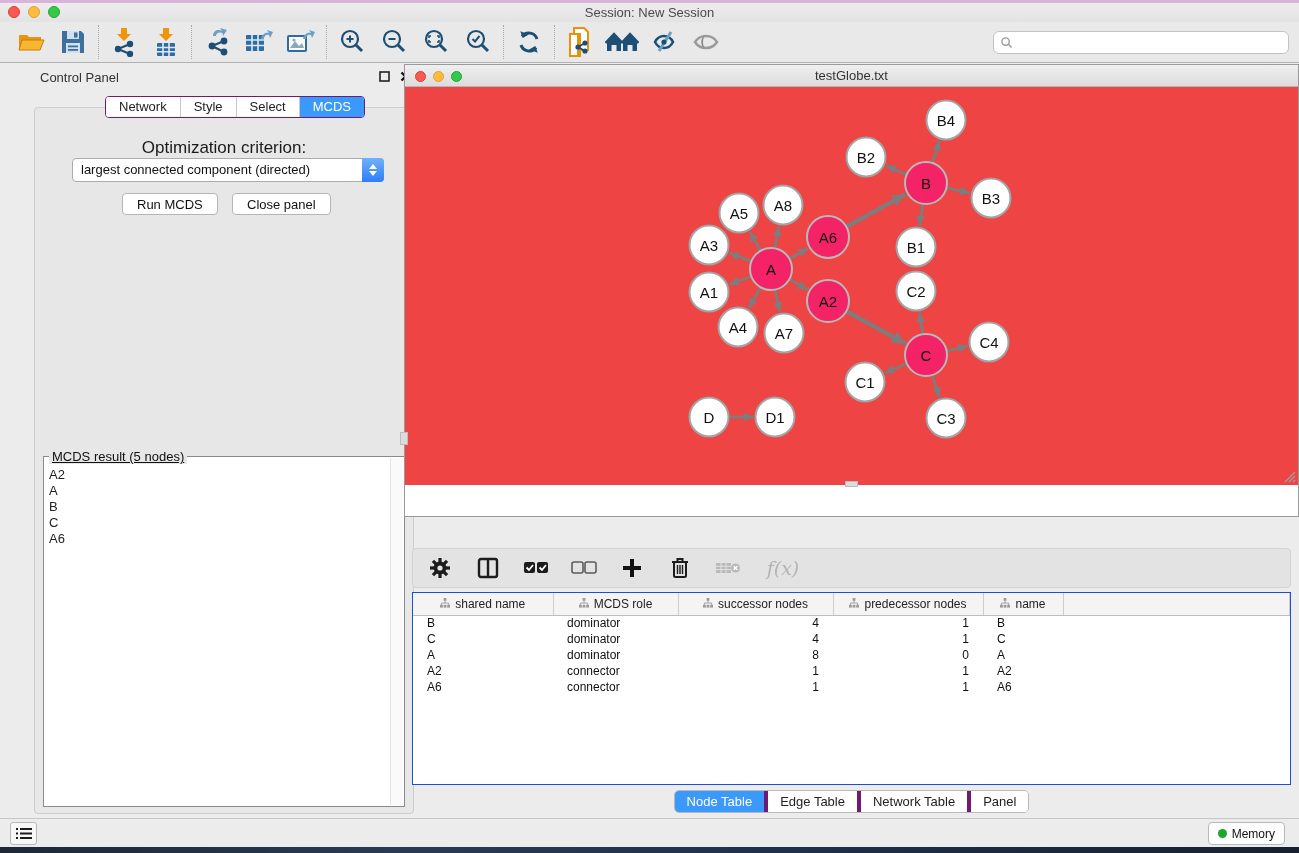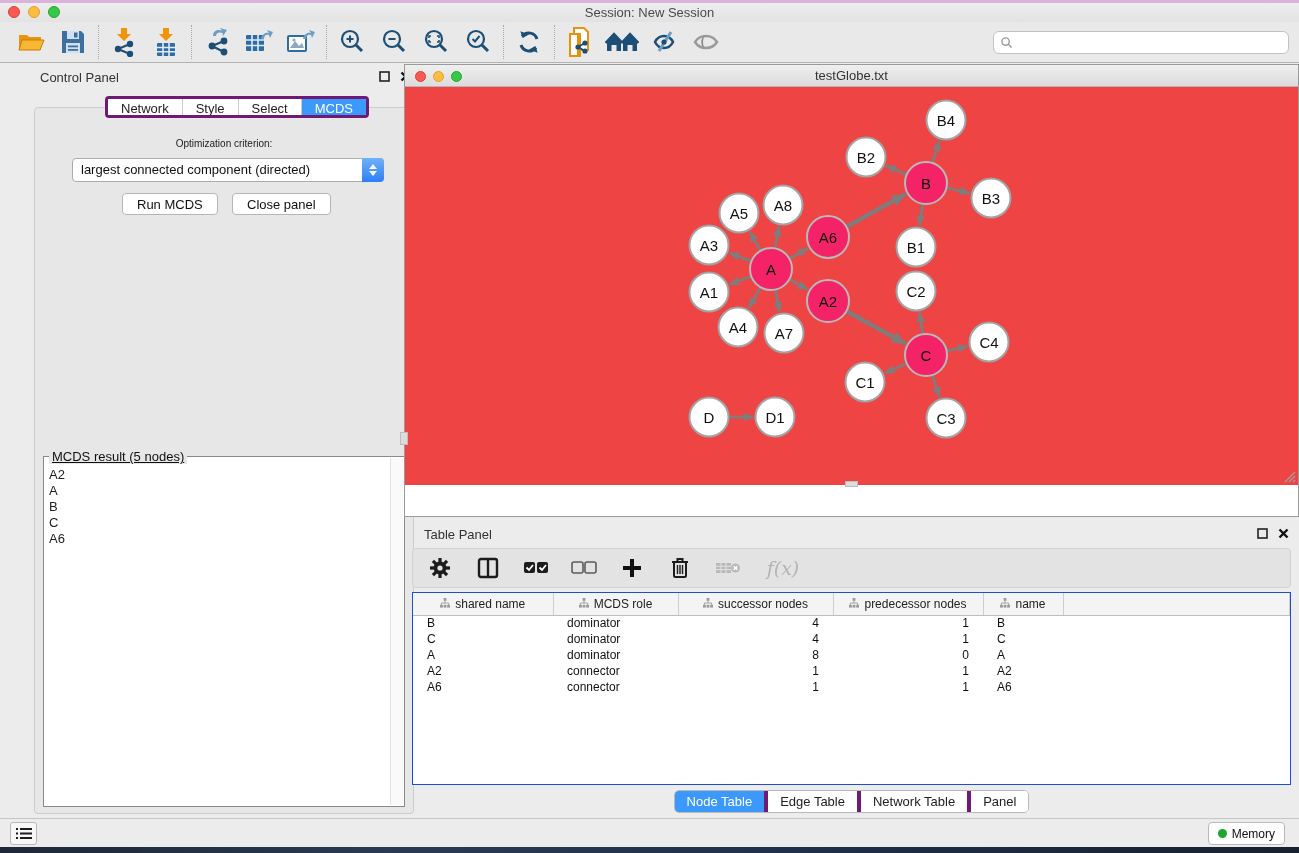--- a/index.html
+++ b/index.html
@@ -37,29 +37,29 @@
   
   .control-panel { position:absolute; left:0; top:63px; width:393px; height:755px;margin-left:28px; }
   .panel-head { position:relative; height:30px; font-size:13px; color:#333; line-height:30px; padding-left:12px; }
   .panel-ctls { position:absolute; right:10px; top:8px; display:flex; gap:10px; align-items:center; }
   .cp-body {
     position:absolute; left:6px; right:7px; top:44px; bottom:4px;
     background:#e7e7e7; border:1px solid #cdcdcd; border-radius:4px;
   }
   .tab-group {
     position:absolute; left:77px; top:33px; height:22px; display:flex;
-    background:#fff; border:3px solid #701a75; border-radius:4px; overflow:hidden; z-index:5;
+    background:#fff; border:1px solid #701a75; border-radius:4px; overflow:hidden; z-index:5;
   }
   .tab-group .tab {
     font-size:13px; line-height:20px; padding:0 13px; color:#222;
     border-right:1px solid #c9c9c9; background:#fff; cursor:default; white-space:nowrap;
   }
   .tab-group .tab:last-child { border-right:none; }
   .tab-group .tab.active { background:#3b99fc; color:#fff; }
-  .opt-label { position:absolute; left:0; right:0; top:30px; text-align:center; font-size:10px; color:#1b1b1b; }
+  .opt-label { position:absolute; left:0; right:0; top:30px; text-align:center; font-size:17px; color:#1b1b1b; }
   .dropdown {
     position:absolute; left:37px; top:50px; width:312px; height:24px;
     background:#fff; border:1px solid #acacac; border-radius:4px;
     font-size:13px; line-height:22px; padding-left:8px; color:#111;
   }
   .dropdown .dd-cap {
     position:absolute; right:-1px; top:-1px; width:22px; height:24px;
     background:linear-gradient(#6fb1fb,#2e7ef8); border-radius:0 4px 4px 0;
     display:flex; flex-direction:column; align-items:center; justify-content:center; gap:2px;
   }
@@ -432,31 +432,20 @@
       </svg>
     <div class="split-handle-v"></div>
     <div class="split-handle-h"></div>
     <svg class="grip" width="12" height="12" viewBox="0 0 12 12">
       <path d="M11 1 L1 11 M11 5 L5 11 M11 9 L9 11" stroke="#9f9f9f" stroke-width="1.3"></path>
     </svg>
   </div>
 </div>
 
 <div class="table-panel">
-  <div class="panel-head" style="padding-left:20px;">
-    <span>Table Panel</span>
-    <div class="panel-ctls">
-      <svg width="11" height="11" viewBox="0 0 11 11">
-        <rect x="1" y="1" width="9" height="9" fill="none" stroke="#222" stroke-width="1.6"></rect>
-      </svg>
-      <svg width="11" height="11" viewBox="0 0 11 11">
-        <path d="M1.5 1.5 L9.5 9.5 M9.5 1.5 L1.5 9.5" stroke="#111" stroke-width="2.4"></path>
-      </svg>
-    </div>
-  </div>
   <div class="tp-toolbar">
     <div class="tp-icon">
       <svg width="22" height="22" viewBox="0 0 22 22">
         <g fill="#1c1c1c">
           <rect x="9.4" y="1" width="3.2" height="20"></rect>
           <rect x="1" y="9.4" width="20" height="3.2"></rect>
           <rect x="9.4" y="1" width="3.2" height="20" transform="rotate(45 11 11)"></rect>
           <rect x="9.4" y="1" width="3.2" height="20" transform="rotate(-45 11 11)"></rect>
           <circle cx="11" cy="11" r="6.4"></circle>
         </g>

